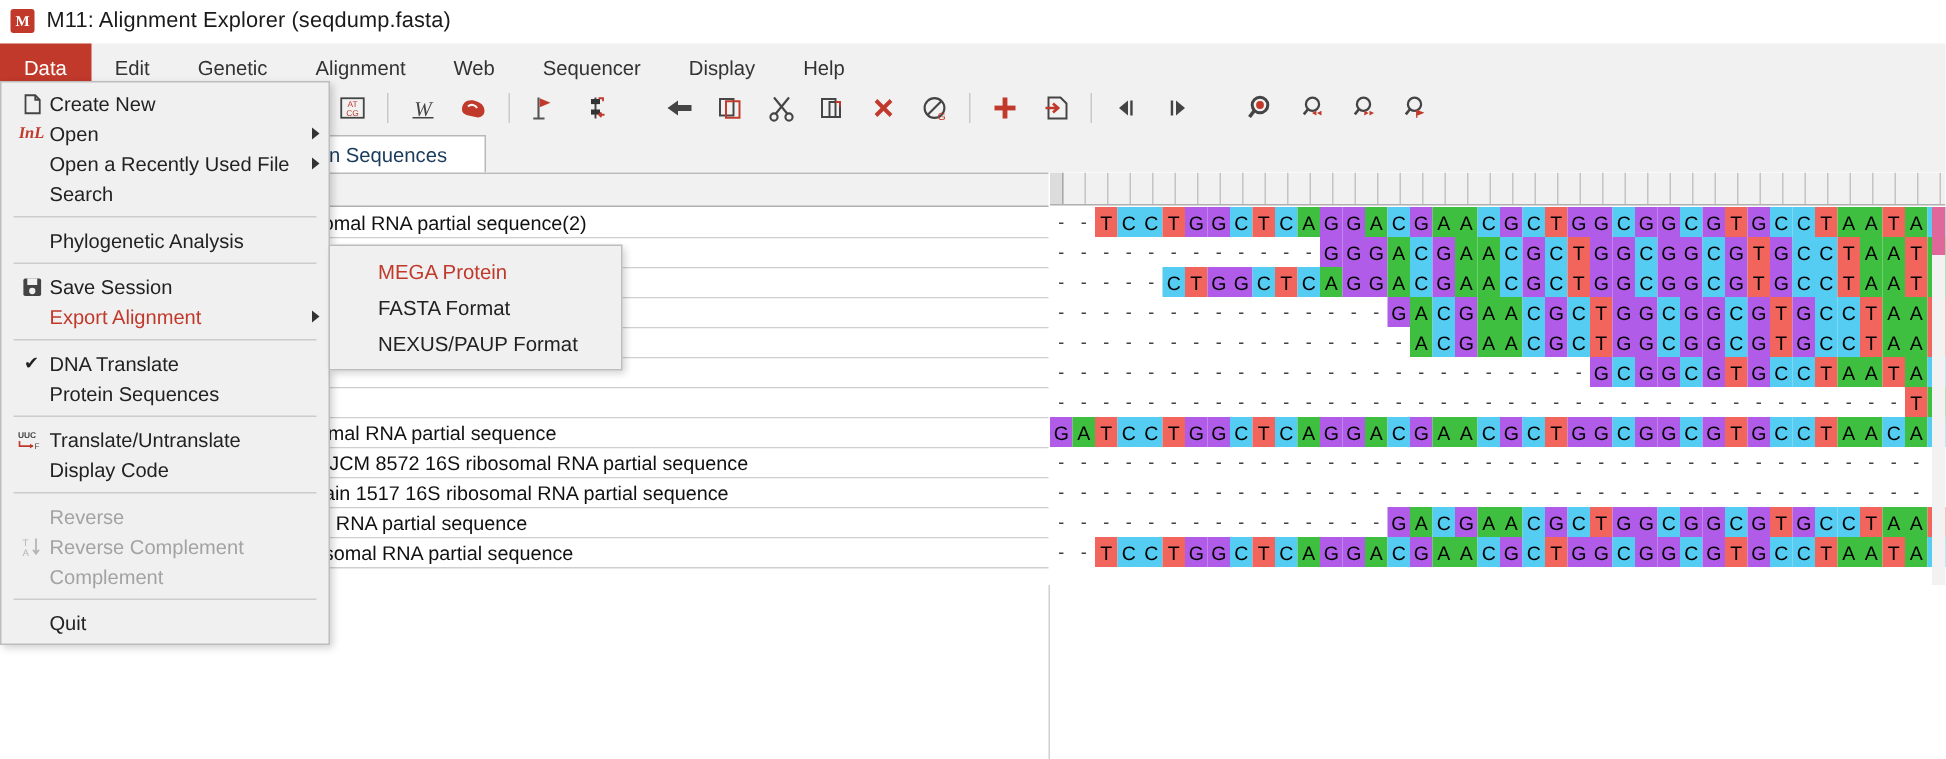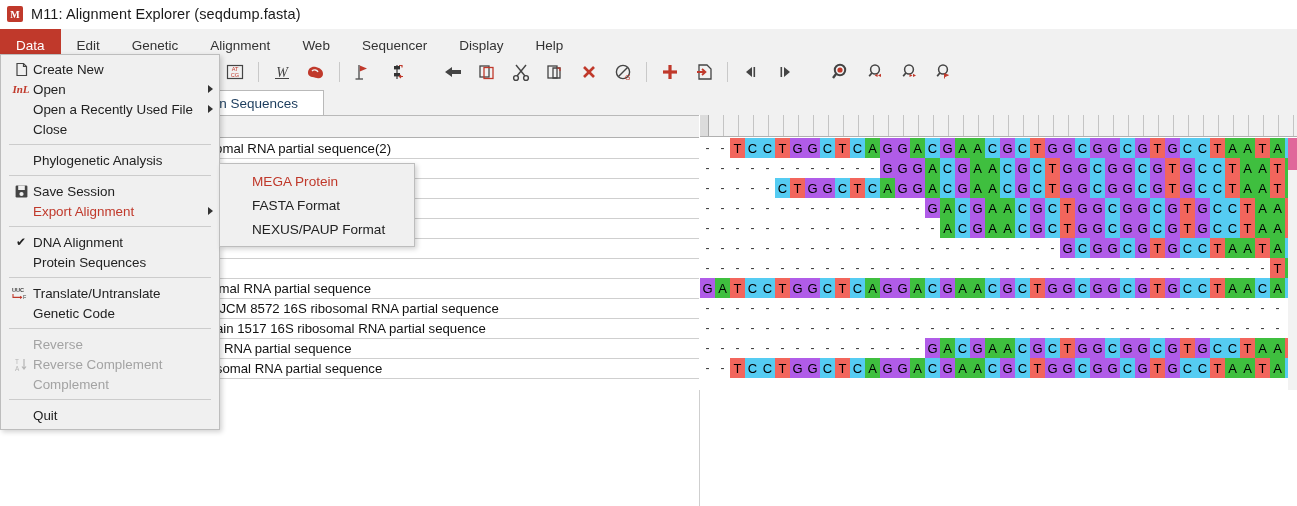--- a/index.html
+++ b/index.html
@@ -949,21 +949,21 @@
         <span class="lbl">Open</span>
         <span class="arrow"></span>
       </div>
       <div class="dd-item">
         <span class="ico"></span>
         <span class="lbl">Open a Recently Used File</span>
         <span class="arrow"></span>
       </div>
       <div class="dd-item">
         <span class="ico"></span>
-        <span class="lbl">Close</span>
+        <span class="lbl">Search</span>
       </div>
       <div class="dd-sep"></div>
       <div class="dd-item">
         <span class="ico"></span>
         <span class="lbl">Phylogenetic Analysis</span>
       </div>
       <div class="dd-sep"></div>
       <div class="dd-item">
         <span class="ico">
           <svg width="15" height="15" viewBox="0 0 15 15">
@@ -975,41 +975,41 @@
         <span class="lbl">Save Session</span>
       </div>
       <div class="dd-item red">
         <span class="ico"></span>
         <span class="lbl">Export Alignment</span>
         <span class="arrow"></span>
       </div>
       <div class="dd-sep"></div>
       <div class="dd-item">
         <span class="check">✔</span>
-        <span class="lbl">DNA Alignment</span>
+        <span class="lbl">DNA Translate</span>
       </div>
       <div class="dd-item">
         <span class="ico"></span>
         <span class="lbl">Protein Sequences</span>
       </div>
       <div class="dd-sep"></div>
       <div class="dd-item">
         <span class="ico">
           <svg width="22" height="15" viewBox="0 0 22 15">
             <text x="2" y="6" font-size="5.6" fill="#444" font-family="Liberation Sans" font-weight="bold">UUC</text>
             <path d="M3 8 v3.4 h9" fill="none" stroke="#c0392b" stroke-width="1.1"></path>
             <path d="M10 9.8 l2.4 1.6 l-2.4 1.6 z" fill="#c0392b"></path>
             <text x="13" y="13.4" font-size="5.4" fill="#444" font-family="Liberation Sans">F</text>
           </svg>
         </span>
         <span class="lbl">Translate/Untranslate</span>
       </div>
       <div class="dd-item">
         <span class="ico"></span>
-        <span class="lbl">Genetic Code</span>
+        <span class="lbl">Display Code</span>
       </div>
       <div class="dd-sep"></div>
       <div class="dd-item disabled">
         <span class="ico"></span>
         <span class="lbl">Reverse</span>
       </div>
       <div class="dd-item disabled">
         <span class="ico">
           <svg width="16" height="15" viewBox="0 0 16 15">
             <text x="2" y="7" font-size="6.4" fill="#b5b5b5" font-family="Liberation Sans">T</text>

